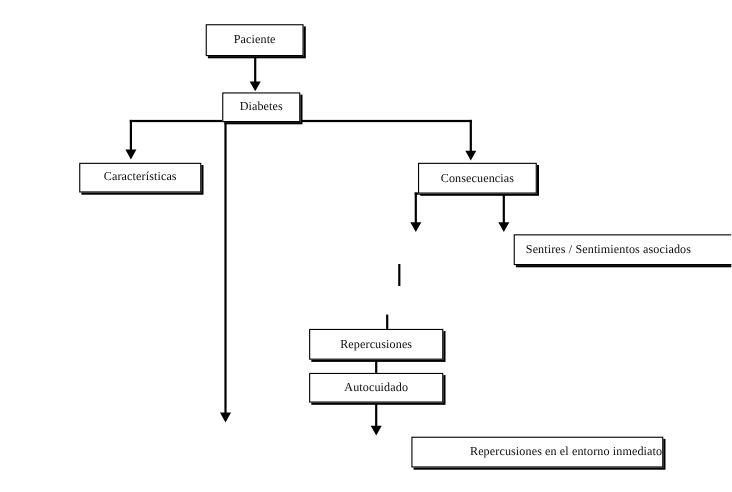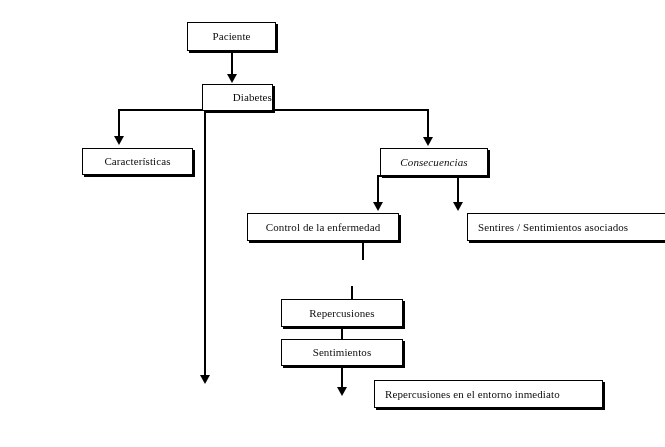--- a/index.html
+++ b/index.html
@@ -91,47 +91,44 @@
 
   <div class="edge v" style="left:341px; top:326px; height:14px;"></div>
 
   <div class="edge v" style="left:341px; top:365px; height:25px;"></div>
   <div class="arrowhead" style="left:337px; top:387px;"></div>
 
   <div class="node" style="left:187px; top:22px; width:89px; height:29px;">
     <span class="node-label">Paciente</span>
   </div>
 
-  <div class="node" style="left:202px; top:84px; width:71px; height:27px;justify-content:flex-end;">
+  <div class="node" style="left:202px; top:84px; width:71px; height:27px;">
     <span class="node-label">Diabetes</span>
   </div>
 
-  <div class="node" style="left:82px; top:148px; width:111px; height:27px;">
+  <div class="node" style="left:72px; top:148px; width:111px; height:27px;">
     <span class="node-label">Características</span>
   </div>
 
-  <div class="node" style="left:380px; top:148px; width:108px; height:28px;font-style:italic;">
+  <div class="node" style="left:380px; top:148px; width:108px; height:28px;">
     <span class="node-label">Consecuencias</span>
   </div>
 
-  <div class="node" style="left:247px; top:213px; width:152px; height:28px;">
-    <span class="node-label">Control de la enfermedad</span>
-  </div>
 
   <div class="node left-text" style="left:423px; top:213px; width:203px; height:28px;">
     <span class="node-label">Sentires / Sentimientos asociados</span>
   </div>
 
 
   <div class="node" style="left:281px; top:299px; width:122px; height:28px;">
     <span class="node-label">Repercusiones</span>
   </div>
 
   <div class="node" style="left:281px; top:339px; width:122px; height:27px;">
-    <span class="node-label">Sentimientos</span>
+    <span class="node-label">Autocuidado</span>
   </div>
 
 
-  <div class="node left-text" style="left:330px; top:380px; width:229px; height:28px;">
+  <div class="node left-text" style="left:330px; top:397px; width:229px; height:28px;justify-content:flex-end;">
     <span class="node-label">Repercusiones en el entorno inmediato</span>
   </div>
 
 </div>
 
 </body></html>

